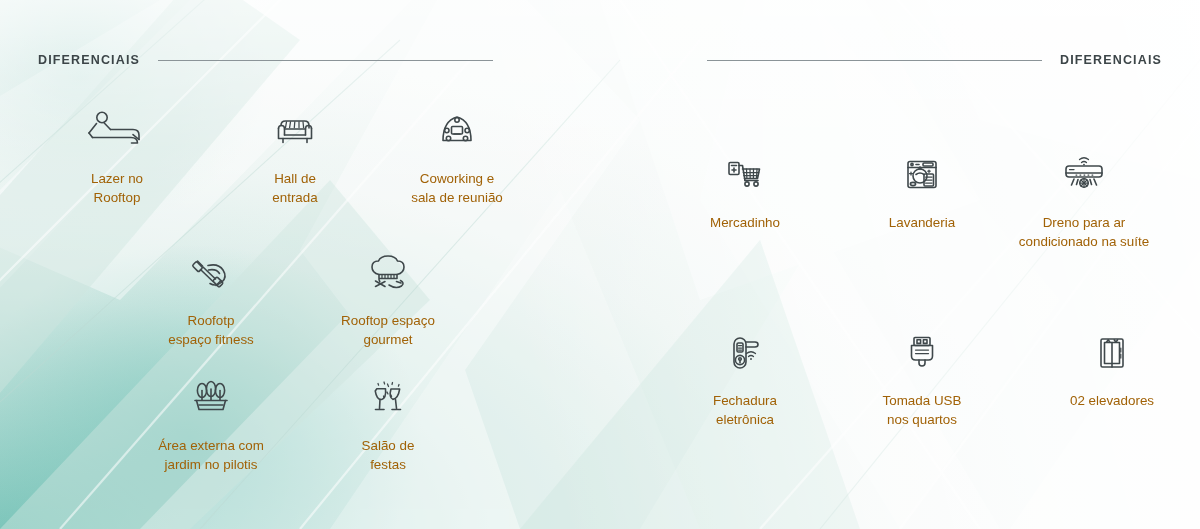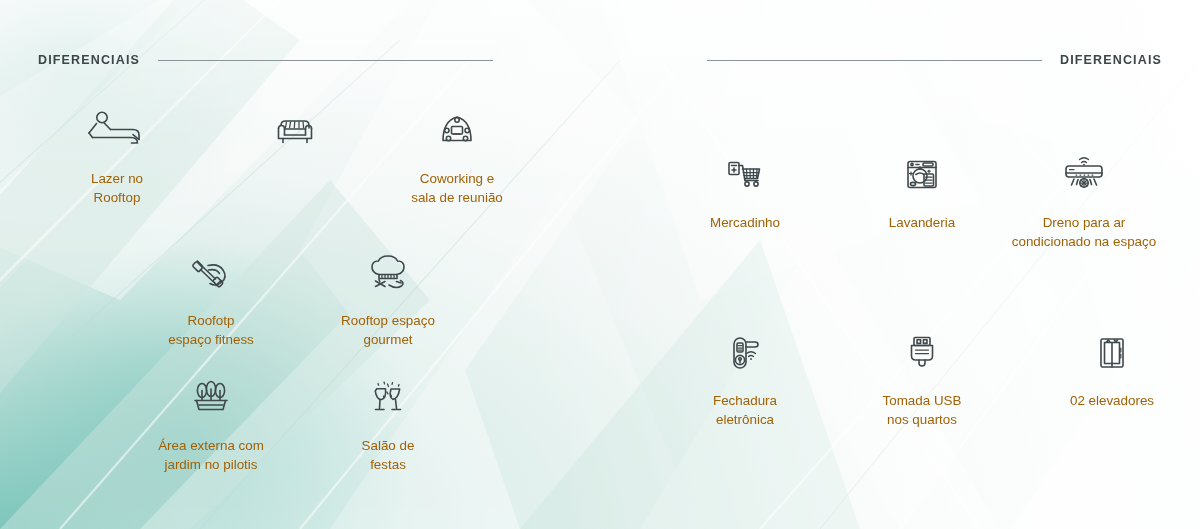--- a/index.html
+++ b/index.html
@@ -221,20 +221,22 @@
             <g class="ico-thin">
               <path d="M14.5 13.8 L13.5 19.6"></path>
               <path d="M18.5 13.8 L17.6 19.6"></path>
               <path d="M22.8 13.8 L22.3 19.6"></path>
               <path d="M27 13.8 L27 19.6"></path>
               <path d="M31 13.8 L31.6 19.6"></path>
             </g>
           </g>
         </svg>
       </span>
+      <span class="caption">Hall de
+entrada</span>
     </div>
 
     <div class="item" style="left:457px; top:108px;">
       <span class="glyph">
         <svg width="46" height="46" viewBox="0 0 46 46">
           <g class="ico">
             <path d="M9 32.5 Q9 13 23 9 Q37 13 37 32.5 Z"></path>
             <rect x="17.5" y="18.5" width="11" height="7.5" rx="1"></rect>
             <path d="M20 26 L26 26"></path>
             <circle cx="23" cy="12" r="2.2"></circle>
@@ -421,21 +423,21 @@
             <path d="M20 27.5 L18.5 32.5"></path>
             <path d="M36 27 L38.5 33"></path>
             <path d="M32 27.5 L33.5 32.5"></path>
             <path d="M23.5 10.5 Q26 8.5 28.5 10.5" class="ico-thin"></path>
             <path d="M21.5 7.5 Q26 4 30.5 7.5" class="ico-thin"></path>
             <circle cx="26" cy="12.6" r="0.9" fill="#3f484b" stroke="none"></circle>
           </g>
         </svg>
       </span>
       <span class="caption">Dreno para ar
-condicionado na espaço</span>
+condicionado na suíte</span>
     </div>
 
     <div class="item" style="left:745px; top:330px;">
       <span class="glyph">
         <svg width="46" height="46" viewBox="0 0 46 46">
           <g class="ico">
             <rect x="12" y="8" width="12" height="30" rx="6"></rect>
             <path d="M24 12 L33 12 Q36 12 36 14.5 Q36 17 33 17 L24 17"></path>
             <rect x="15" y="13" width="6" height="9" rx="1.3"></rect>
             <g class="ico-thin">

